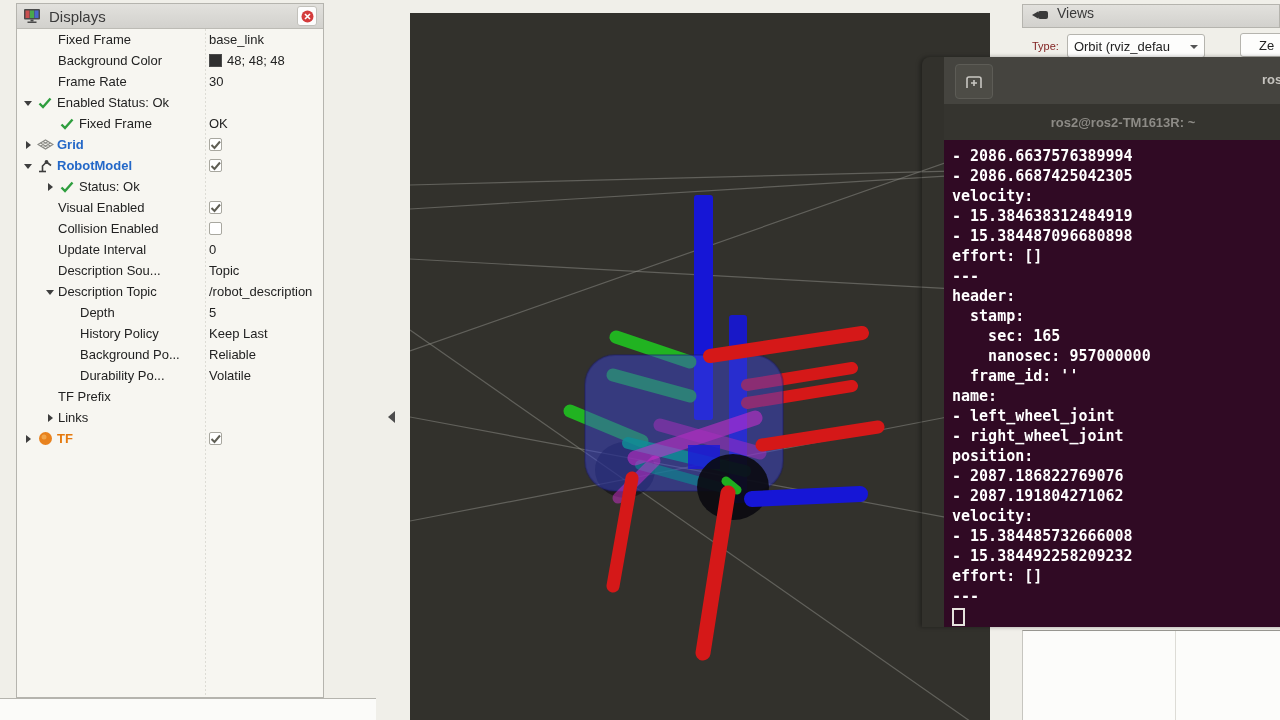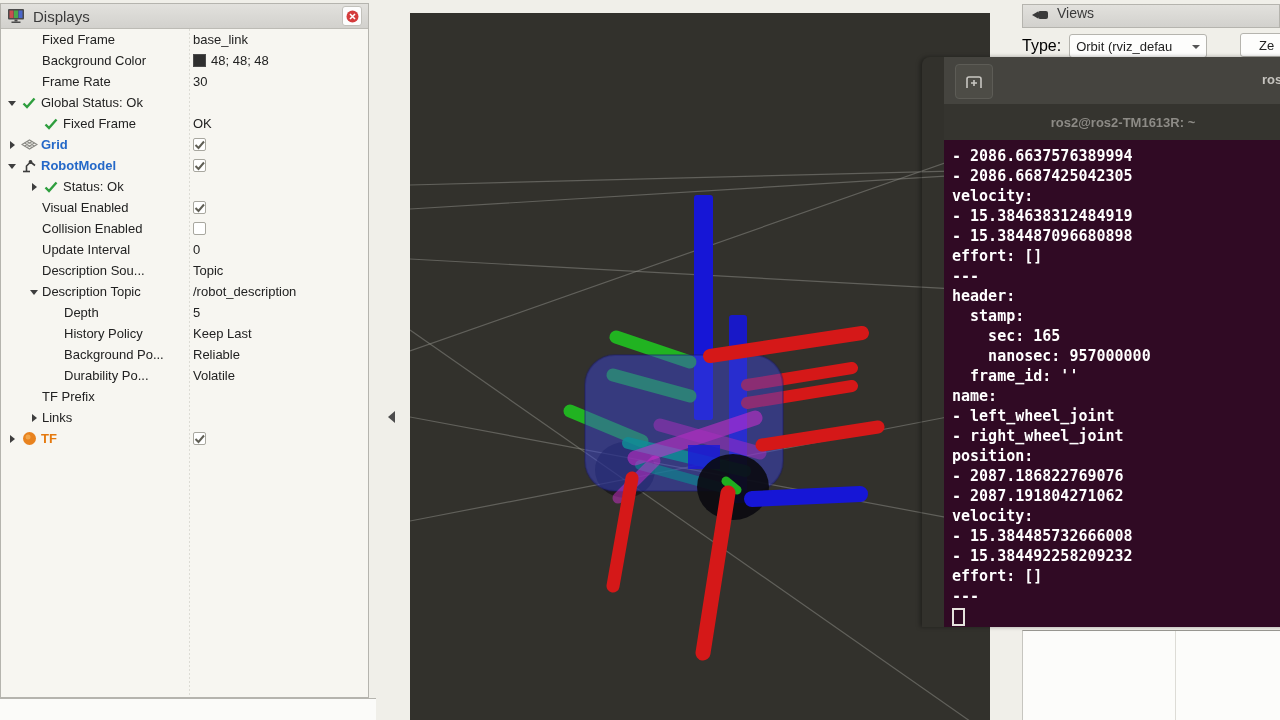--- a/index.html
+++ b/index.html
@@ -2,21 +2,21 @@
 <html><head>
 <meta charset="utf-8">
 <style>
   html,body{margin:0;padding:0;}
   body{
     position:relative;width:1280px;height:720px;overflow:hidden;
     background:#f0efe9;font-family:"Liberation Sans",sans-serif;
     -webkit-font-smoothing:antialiased;
   }
   
-  .displays-panel{position:absolute;left:0;top:3px;width:369px;height:695px;
+  .displays-panel{position:absolute;left:16px;top:3px;width:308px;height:695px;
     background:#f7f6f1;border:1px solid #b5b4ae;box-sizing:border-box;}
   .panel-titlebar{height:24px;background:linear-gradient(#e2e1dd,#d2d1cd);
     border-bottom:1px solid #bcbbb5;display:flex;align-items:center;padding:0 6px;}
   .panel-title{font-size:15px;color:#3a3a3a;margin-left:8px;}
   .close-btn{margin-left:auto;width:18px;height:18px;background:#fdfdfd;border:1px solid #c2c1bb;
     border-radius:3px;display:flex;align-items:center;justify-content:center;cursor:pointer;}
   .tree{position:absolute;top:25px;left:0;right:0;bottom:0;overflow:hidden;}
   .col-divider{position:absolute;left:188px;top:25px;bottom:0;width:1px;
     background:repeating-linear-gradient(#dddcd5 0 2px,transparent 2px 4px);}
   .tree-row{height:21px;display:flex;align-items:center;position:relative;font-size:13px;}
@@ -40,21 +40,21 @@
     background:#fbfbf9;border-top:1px solid #b5b4ae;box-sizing:border-box;}
   
   .viewport{position:absolute;left:410px;top:13px;width:580px;height:707px;background:#32312c;}
   .collapse-handle{position:absolute;left:388px;top:411px;width:0;height:0;
     border-right:7px solid #4c4c4c;border-top:6px solid transparent;border-bottom:6px solid transparent;cursor:pointer;}
   
   .views-top{position:absolute;left:1022px;top:4px;width:258px;height:53px;}
   .views-titlebar{height:24px;background:linear-gradient(#e2e1dd,#d2d1cd);
     border:1px solid #b5b4ae;display:flex;align-items:flex-end;padding:6px 8px;box-sizing:border-box;}
   .type-row{position:absolute;top:29px;left:0;right:0;height:26px;display:flex;align-items:center;}
-  .type-label{font-size:16px;color:#000000;}
+  .type-label{font-size:11px;color:#7f1d1d;margin-left:10px;}
   .dropdown{margin-left:8px;width:138px;height:24px;background:#fdfdfc;border:1px solid #b5b4ae;
     border-radius:3px;display:flex;align-items:center;padding:0 6px;box-sizing:border-box;
     font-size:13px;color:#222;overflow:hidden;white-space:nowrap;position:relative;cursor:pointer;}
   .dd-caret{position:absolute;right:6px;top:10px;width:0;height:0;
     border-top:4px solid #555;border-left:4px solid transparent;border-right:4px solid transparent;}
   .zero-btn{position:absolute;left:218px;top:0;width:70px;height:24px;background:#fdfdfc;
     border:1px solid #b5b4ae;border-radius:3px;font-size:13px;color:#222;
     display:flex;align-items:center;padding-left:18px;box-sizing:border-box;cursor:pointer;}
   .views-bottom{position:absolute;left:1022px;top:630px;width:258px;height:90px;
     background:#fcfcfa;border-top:1px solid #9a9993;border-left:1px solid #c6c5bf;box-sizing:border-box;}
@@ -124,21 +124,21 @@
         <span class="row-value">30</span>
       </div>
       <div class="tree-row">
         <span class="ind lv0"></span>
         <span class="arrow d"></span>
         <span class="row-icon">
           <svg width="14" height="12" viewBox="0 0 14 12">
             <path d="M1.5 6.5 L5 10 L12.5 1.5" stroke="#2e9e3e" stroke-width="2.4" fill="none"></path>
           </svg>
         </span>
-        <span class="row-label">Global Status: Ok</span>
+        <span class="row-label">Enabled Status: Ok</span>
       </div>
       <div class="tree-row">
         <span class="ind lv1"></span>
         <span class="arrow"></span>
         <span class="row-icon">
           <svg width="14" height="12" viewBox="0 0 14 12">
             <path d="M1.5 6.5 L5 10 L12.5 1.5" stroke="#2e9e3e" stroke-width="2.4" fill="none"></path>
           </svg>
         </span>
         <span class="row-label">Fixed Frame</span>

